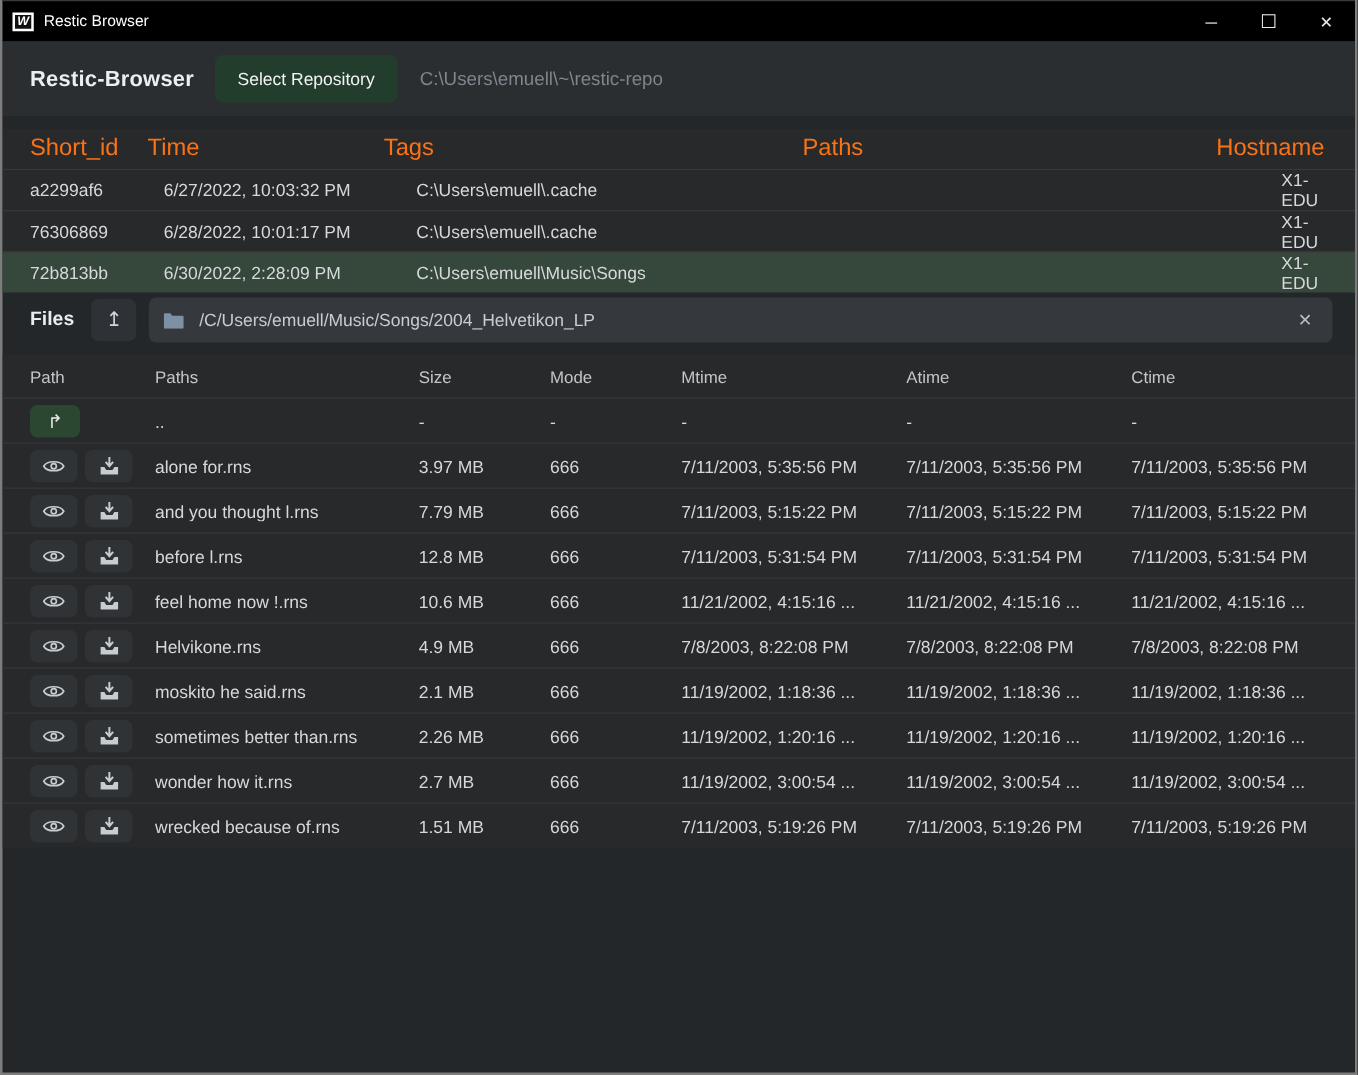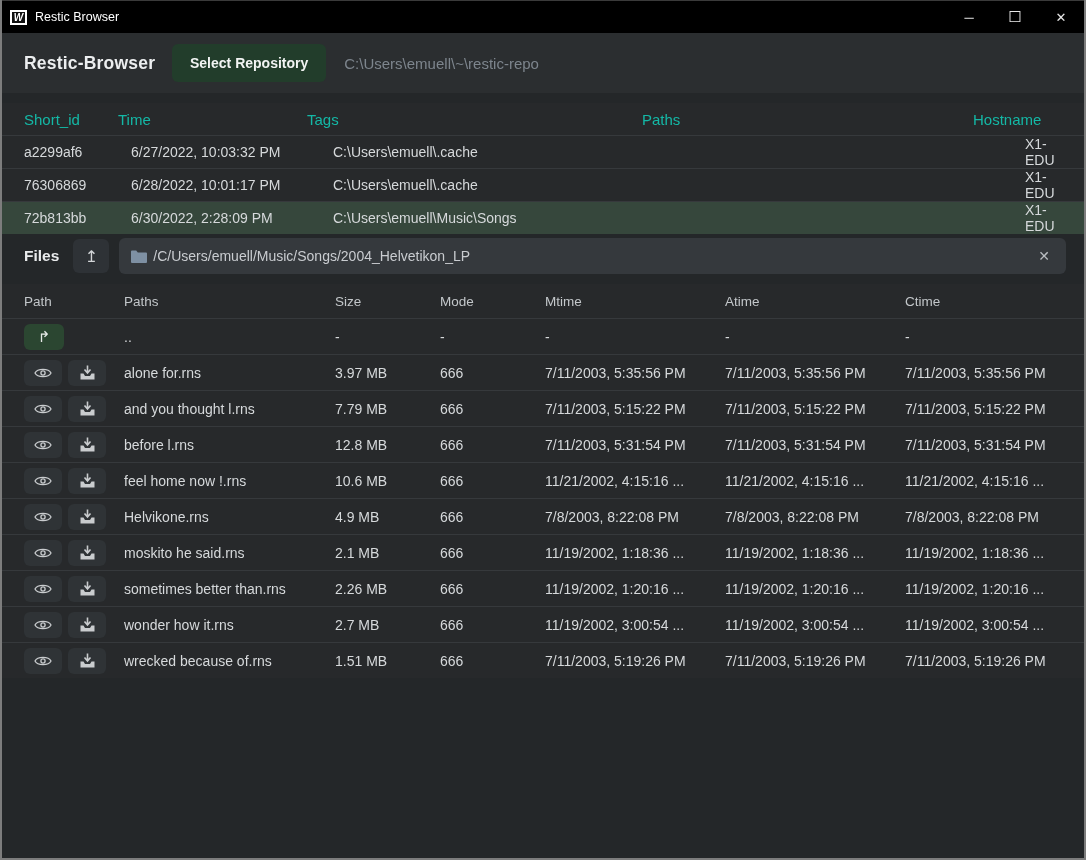--- a/index.html
+++ b/index.html
@@ -17,38 +17,38 @@
     font-weight:bold;font-style:italic;font-size:10px;line-height:11px;text-align:center;margin-right:8px;}
   .titlebar-title{color:#fff;font-size:12.5px;}
   .titlebar-controls{margin-left:auto;display:flex;height:100%;}
   .tb-btn{width:46px;height:100%;display:flex;align-items:center;justify-content:center;
     color:#e8e8e8;font-size:13px;cursor:default;}
   .tb-btn.max{font-size:15px;}
   
   .header{height:60px;background:#2b2e30;display:flex;align-items:center;padding:8px 22px;}
   .app-name{color:#eceeef;font-size:17.5px;font-weight:bold;letter-spacing:.2px;width:148px;}
   .select-repo-btn{background:#223d2b;color:#f2f4f3;border:none;border-radius:6px;
-    font-family:inherit;font-size:14px;font-weight:bold;padding:11px 18px;margin-right:18px;}
+    font-family:inherit;font-size:14px;font-weight:normal;padding:11px 18px;margin-right:18px;}
   .repo-path{color:#7d858d;font-size:15px;}
   
   .section-title{color:#e9ebec;font-size:15.5px;font-weight:bold;padding:20px 22px 18px 22px;}
   
   .snap-row{display:grid;grid-template-columns:94px 189px 335px 331px 1fr;
     align-items:center;padding:0 22px;height:33px;}
-  .snap-row.head{background:#27292b;height:32px;color:#14b8a6;font-size:15px;}
+  .snap-row.head{background:#27292b;height:32px;color:#f97316;font-size:19px;}
   .snap-row.data{background:#27292b;color:#d6d9db;font-size:14px;border-top:1px solid #36393c;gap:13px;}
   .snap-row.data.selected{background:#36473c;}
   .snap-table{border-top:10px solid #242729;}
   
   .files-bar{display:flex;align-items:center;gap:10px;padding:4px 18px 10px 22px;}
   .files-label{color:#e9ebec;font-size:15.5px;font-weight:bold;margin-right:4px;}
   .up-btn{width:36px;height:34px;background:#2e3236;border:none;border-radius:6px;
     color:#d3d6d8;font-size:16px;display:flex;align-items:center;justify-content:center;font-family:inherit;}
   .path-bar{flex:1;height:36px;background:#35393d;border-radius:6px;display:flex;
-    align-items:center;padding:0 12px;gap:6px;}
+    align-items:center;padding:0 12px;gap:12px;}
   .path-text{color:#c9ccd0;font-size:14px;flex:1;white-space:nowrap;overflow:hidden;}
   .clear-x{color:#b9bdc1;font-size:14px;padding:2px 4px;}
   
   .file-row{display:grid;grid-template-columns:100px 211px 105px 105px 180px 180px 1fr;
     align-items:center;padding:0 22px;height:36px;}
   .file-row.head{background:#27292b;height:34px;color:#c3c7ca;font-size:13.5px;}
   .file-row.data{background:#27292b;color:#d6d9db;font-size:14px;border-top:1px solid #36393c;}
   .file-row .cell{white-space:nowrap;overflow:hidden;}
   .actions{display:flex;gap:6px;}
   .icon-btn{width:38px;height:26px;background:#2f3336;border:none;border-radius:6px;

